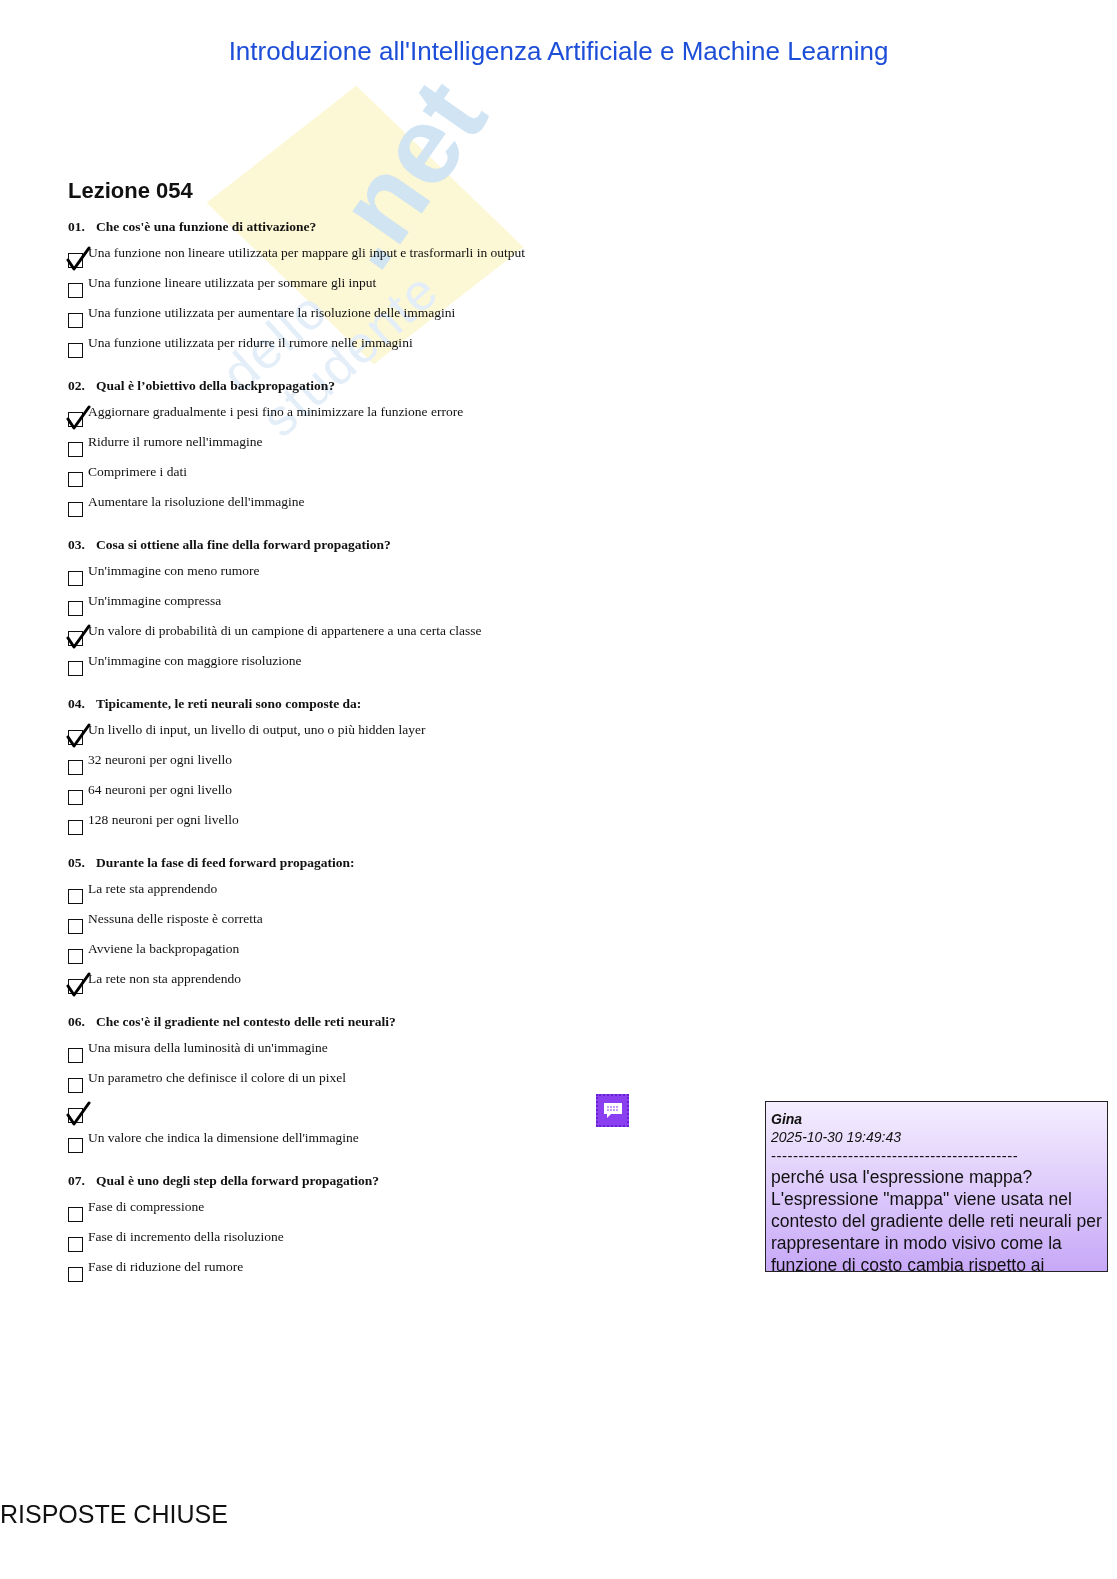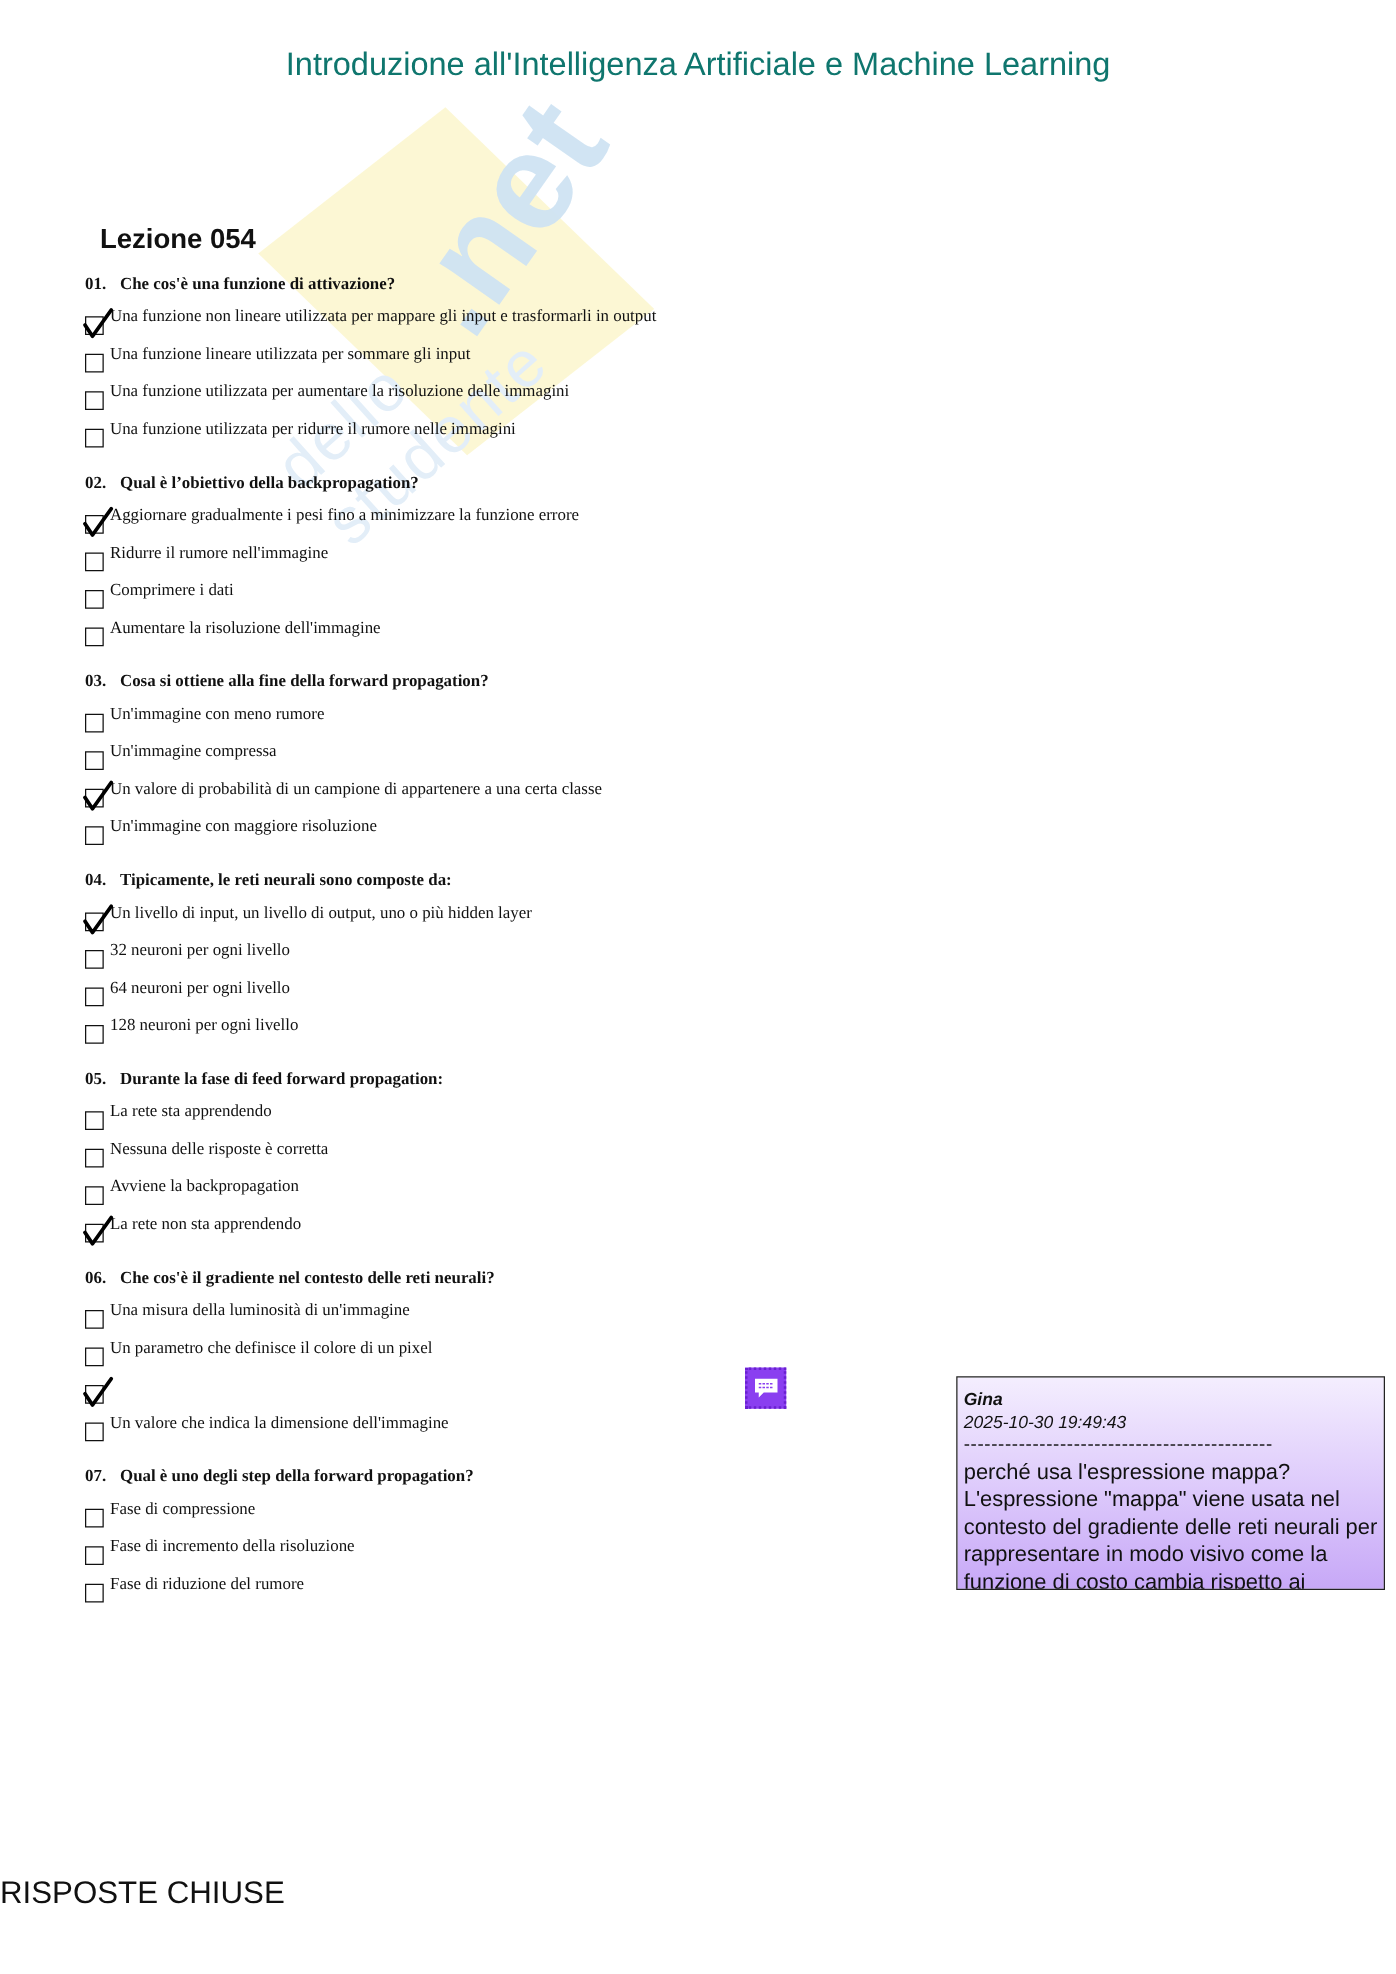--- a/index.html
+++ b/index.html
@@ -3,22 +3,22 @@
 <meta charset="utf-8">
 <style>
   html, body { margin: 0; padding: 0; background: #ffffff; }
   body { width: 1117px; height: 1579px; position: relative; overflow: hidden; font-family: "Liberation Serif", serif; color: #111; }
 
   .watermark { position: absolute; left: 20px; top: 70px; width: 500px; height: 380px; pointer-events: none; z-index: 0; }
   .wm-yellow { position: absolute; left: 250px; top: 40px; width: 190px; height: 230px; background: #fbf6cc; transform: rotate(-38deg) skewX(8deg); opacity: .85; }
   .wm-net { position: absolute; left: 285px; top: 40px; font-family: "Liberation Sans", sans-serif; font-weight: bold; font-size: 110px; color: #cfe3f3; transform: rotate(-55deg); opacity: .95; }
   .wm-sub { position: absolute; left: 190px; top: 170px; font-family: "Liberation Sans", sans-serif; font-size: 52px; color: #e3eef8; transform: rotate(-42deg); letter-spacing: 2px; }
 
-  .doc-title { position: absolute; top: 36px; left: 0; width: 1117px; text-align: center; font-family: "Liberation Sans", sans-serif; font-size: 26px; color: #0f766e; z-index: 2; }
-  .lesson-title { position: absolute; top: 178px; left: 68px; font-family: "Liberation Sans", sans-serif; font-weight: bold; font-size: 22px; z-index: 2; margin-left: 12px; }
+  .doc-title { position: absolute; top: 36px; left: 0; width: 1117px; text-align: center; font-family: "Liberation Sans", sans-serif; font-size: 26px; color: #1d4ed8; z-index: 2; }
+  .lesson-title { position: absolute; top: 178px; left: 68px; font-family: "Liberation Sans", sans-serif; font-weight: bold; font-size: 22px; z-index: 2; }
 
   .quiz { position: absolute; left: 68px; top: 216px; width: 560px; z-index: 2; }
   .question { margin-bottom: 17px; }
   .q-head { font-weight: bold; font-size: 13.5px; height: 22px; line-height: 22px; }
   .q-num { display: inline-block; width: 28px; }
   .option { position: relative; height: 30px; line-height: 30px; font-size: 13.5px; display: flex; align-items: flex-end; }
   .cb { width: 15px; height: 15px; border: 1.5px solid #111; box-sizing: border-box; margin-right: 5px; flex: 0 0 auto; position: relative; background: transparent; }
   .check { position: absolute; left: -4px; top: -8px; width: 26px; height: 26px; pointer-events: none; }
   .opt-label { white-space: nowrap; }
 

